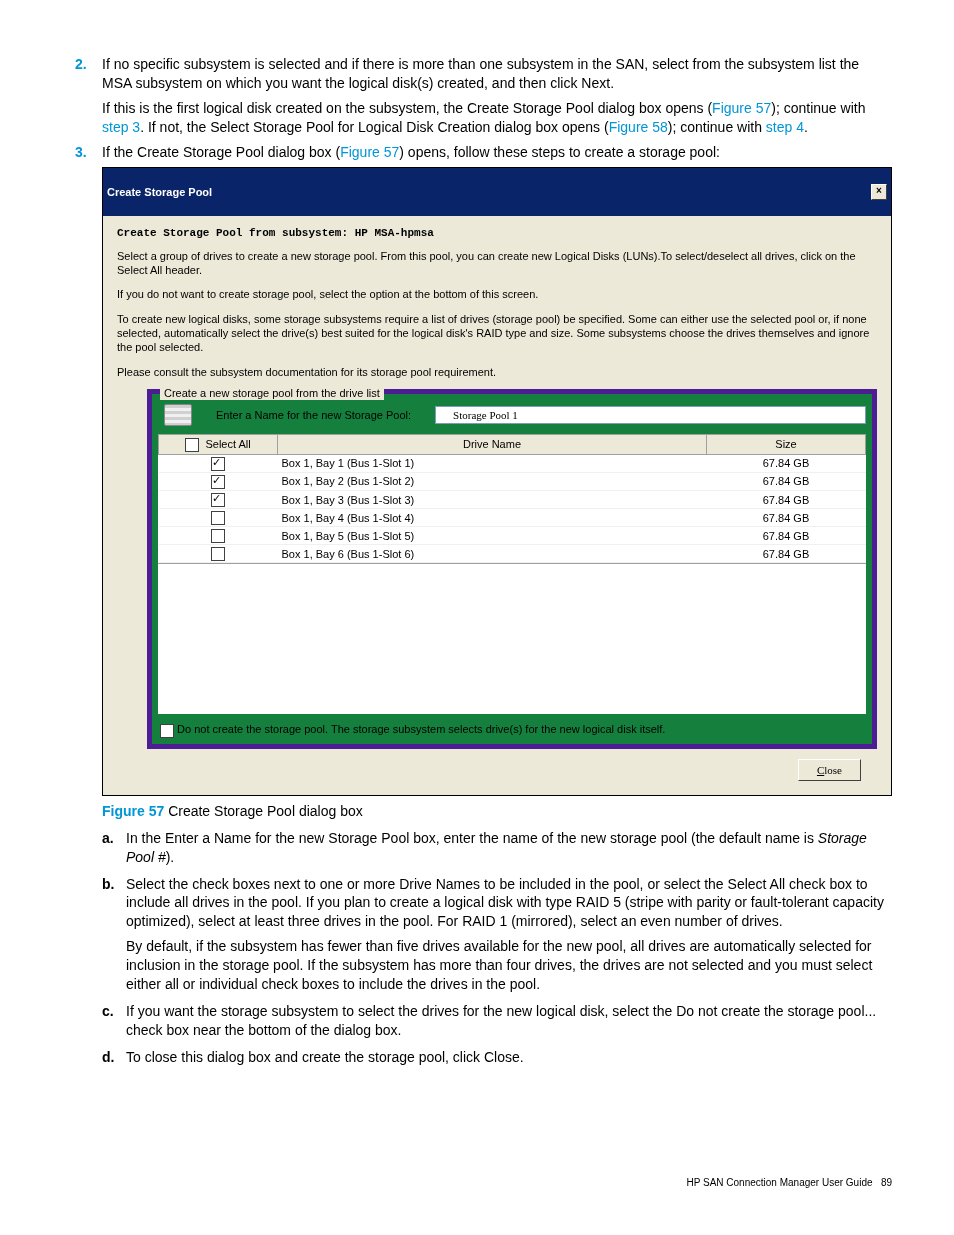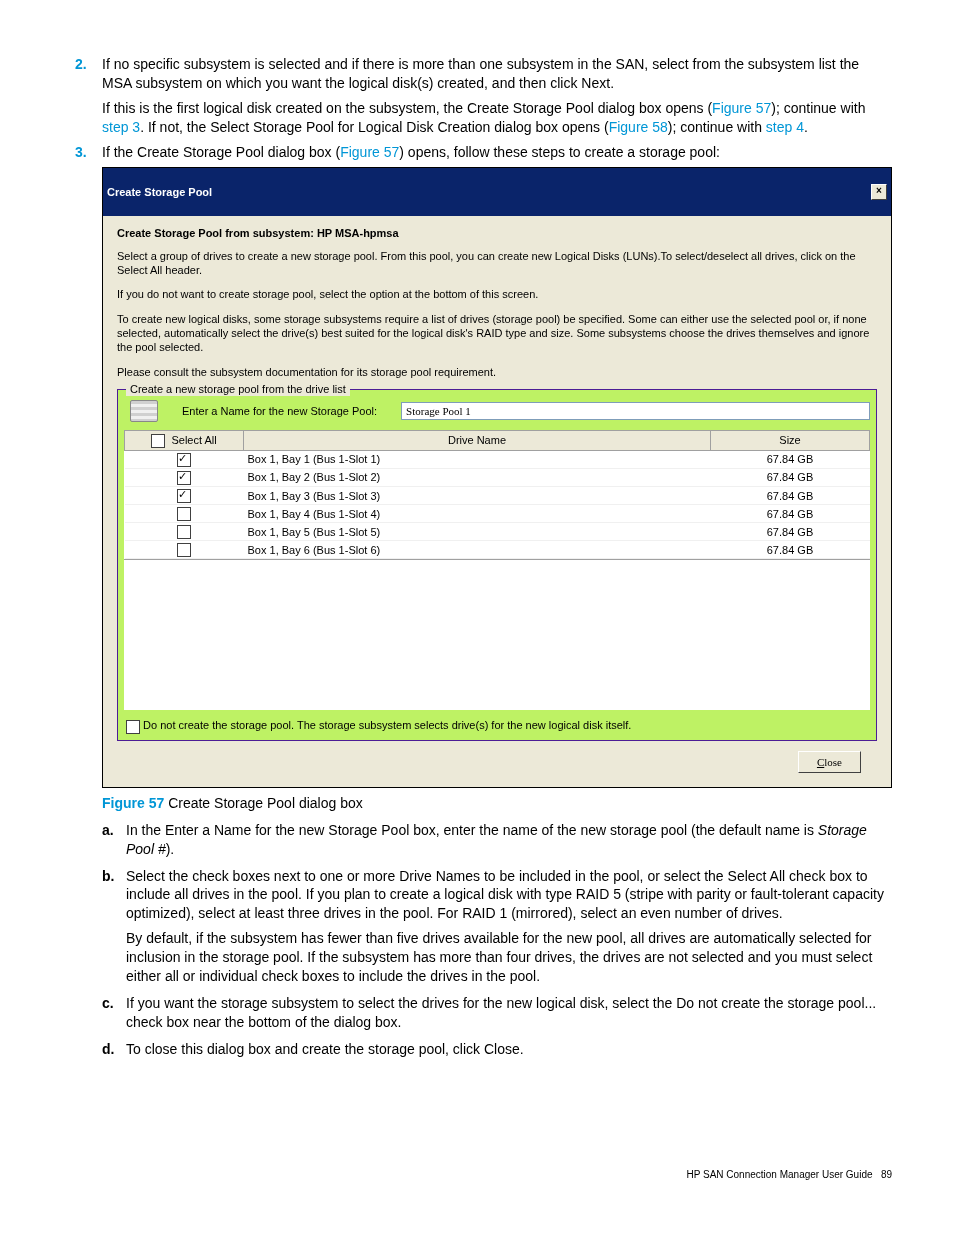--- a/index.html
+++ b/index.html
@@ -44,37 +44,38 @@
     justify-content:space-between;
     align-items:center;
     font-size:11px;
   }
   .close-x{
     width:14px;height:14px;background:#ece9d8;border:1px solid #fff;
     border-right-color:#404040;border-bottom-color:#404040;
     color:#000;font-size:10px;line-height:12px;text-align:center;font-weight:bold;
   }
   .dialog-body{padding:10px 14px 10px 14px;font-size:11px;line-height:1.3;}
-  .dialog-body .dh{font-weight:bold;margin-bottom:8px;}
+  .dialog-body .dh{font-weight:bold;margin-bottom:8px;font-family:Liberation Mono, monospace;}
   .dialog-body p{margin:0 0 10px 0;}
   .groupbox{
-    border:1px solid #4c1d95;
+    border:5px solid #4c1d95;
     margin-top:4px;
     position:relative;
     padding:10px 6px 6px 6px;
-    background:#bef264;
+    background:#15803d;
+    margin-left:30px;
   }
   .groupbox .legend{
     position:absolute;top:-8px;left:8px;background:#ece9d8;padding:0 4px;font-size:11px;
   }
   .pool-name-row{display:flex;align-items:center;gap:24px;margin:0 0 8px 6px;}
   .drive-icon{width:26px;height:20px;border:1px solid #888;border-radius:2px;
     background:repeating-linear-gradient(#d0d0d0,#d0d0d0 3px,#f0f0f0 3px,#f0f0f0 6px);}
   .pool-input{
-    flex:1;padding:2px 4px;background:#fff;border:1px solid #7f9db9;font-family:Tahoma;font-size:11px;
+    flex:1;padding:2px 17px;background:#fff;border:1px solid #7f9db9;font-family:Tahoma;font-size:11px;
   }
   table.drives{
     width:100%;
     border-collapse:collapse;
     background:#fff;
     font-size:11px;
   }
   table.drives th{
     background:#ece9d8;
     border:1px solid #a0a0a0;

